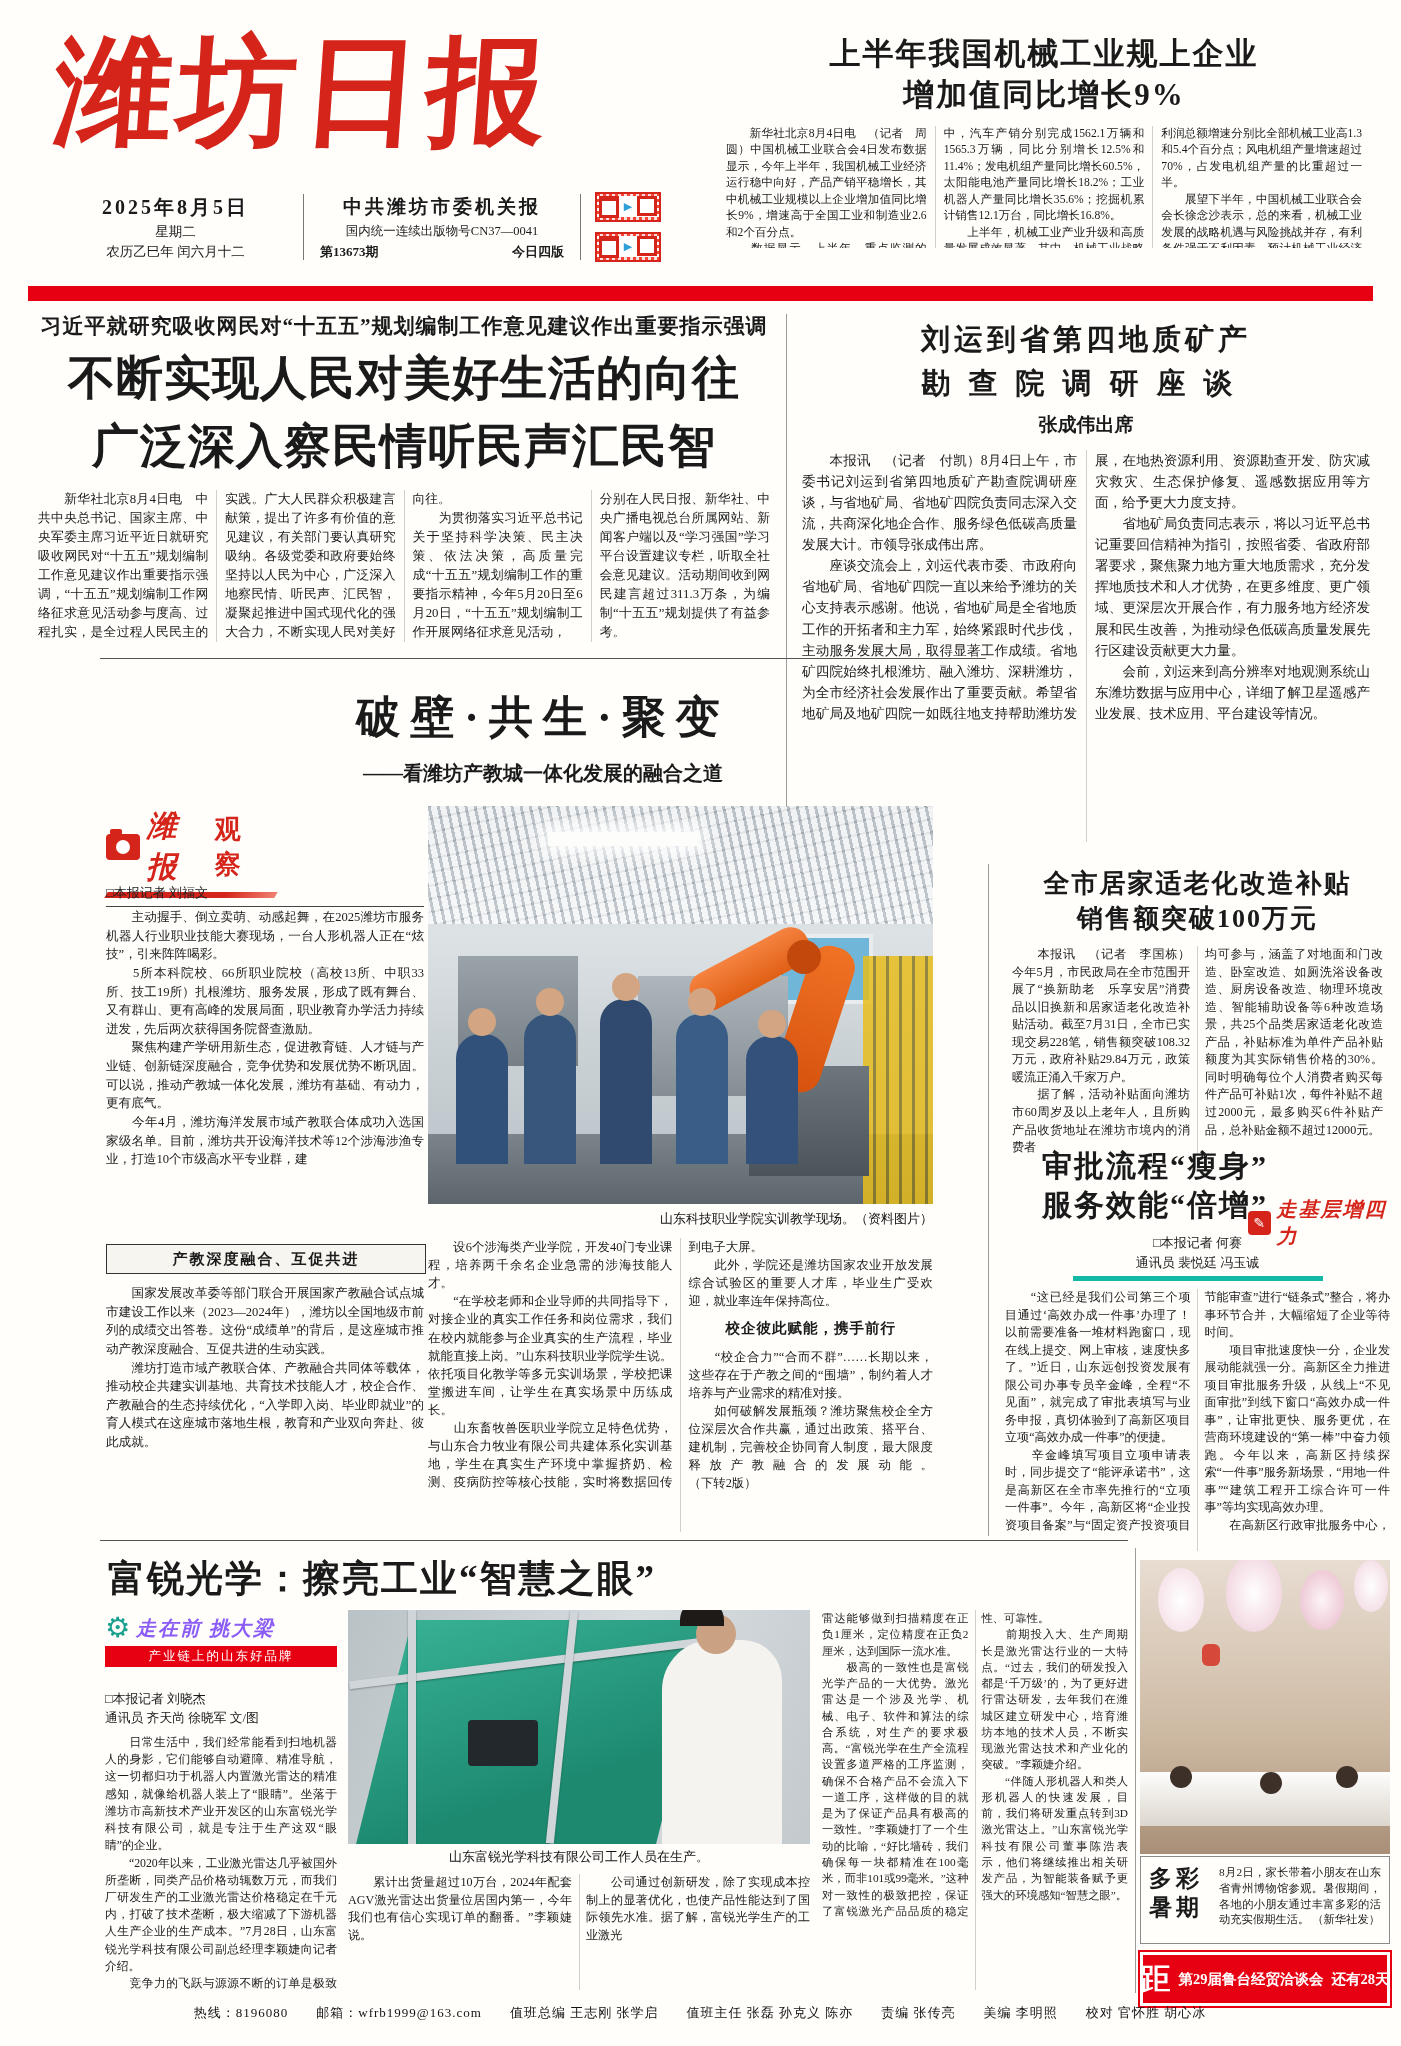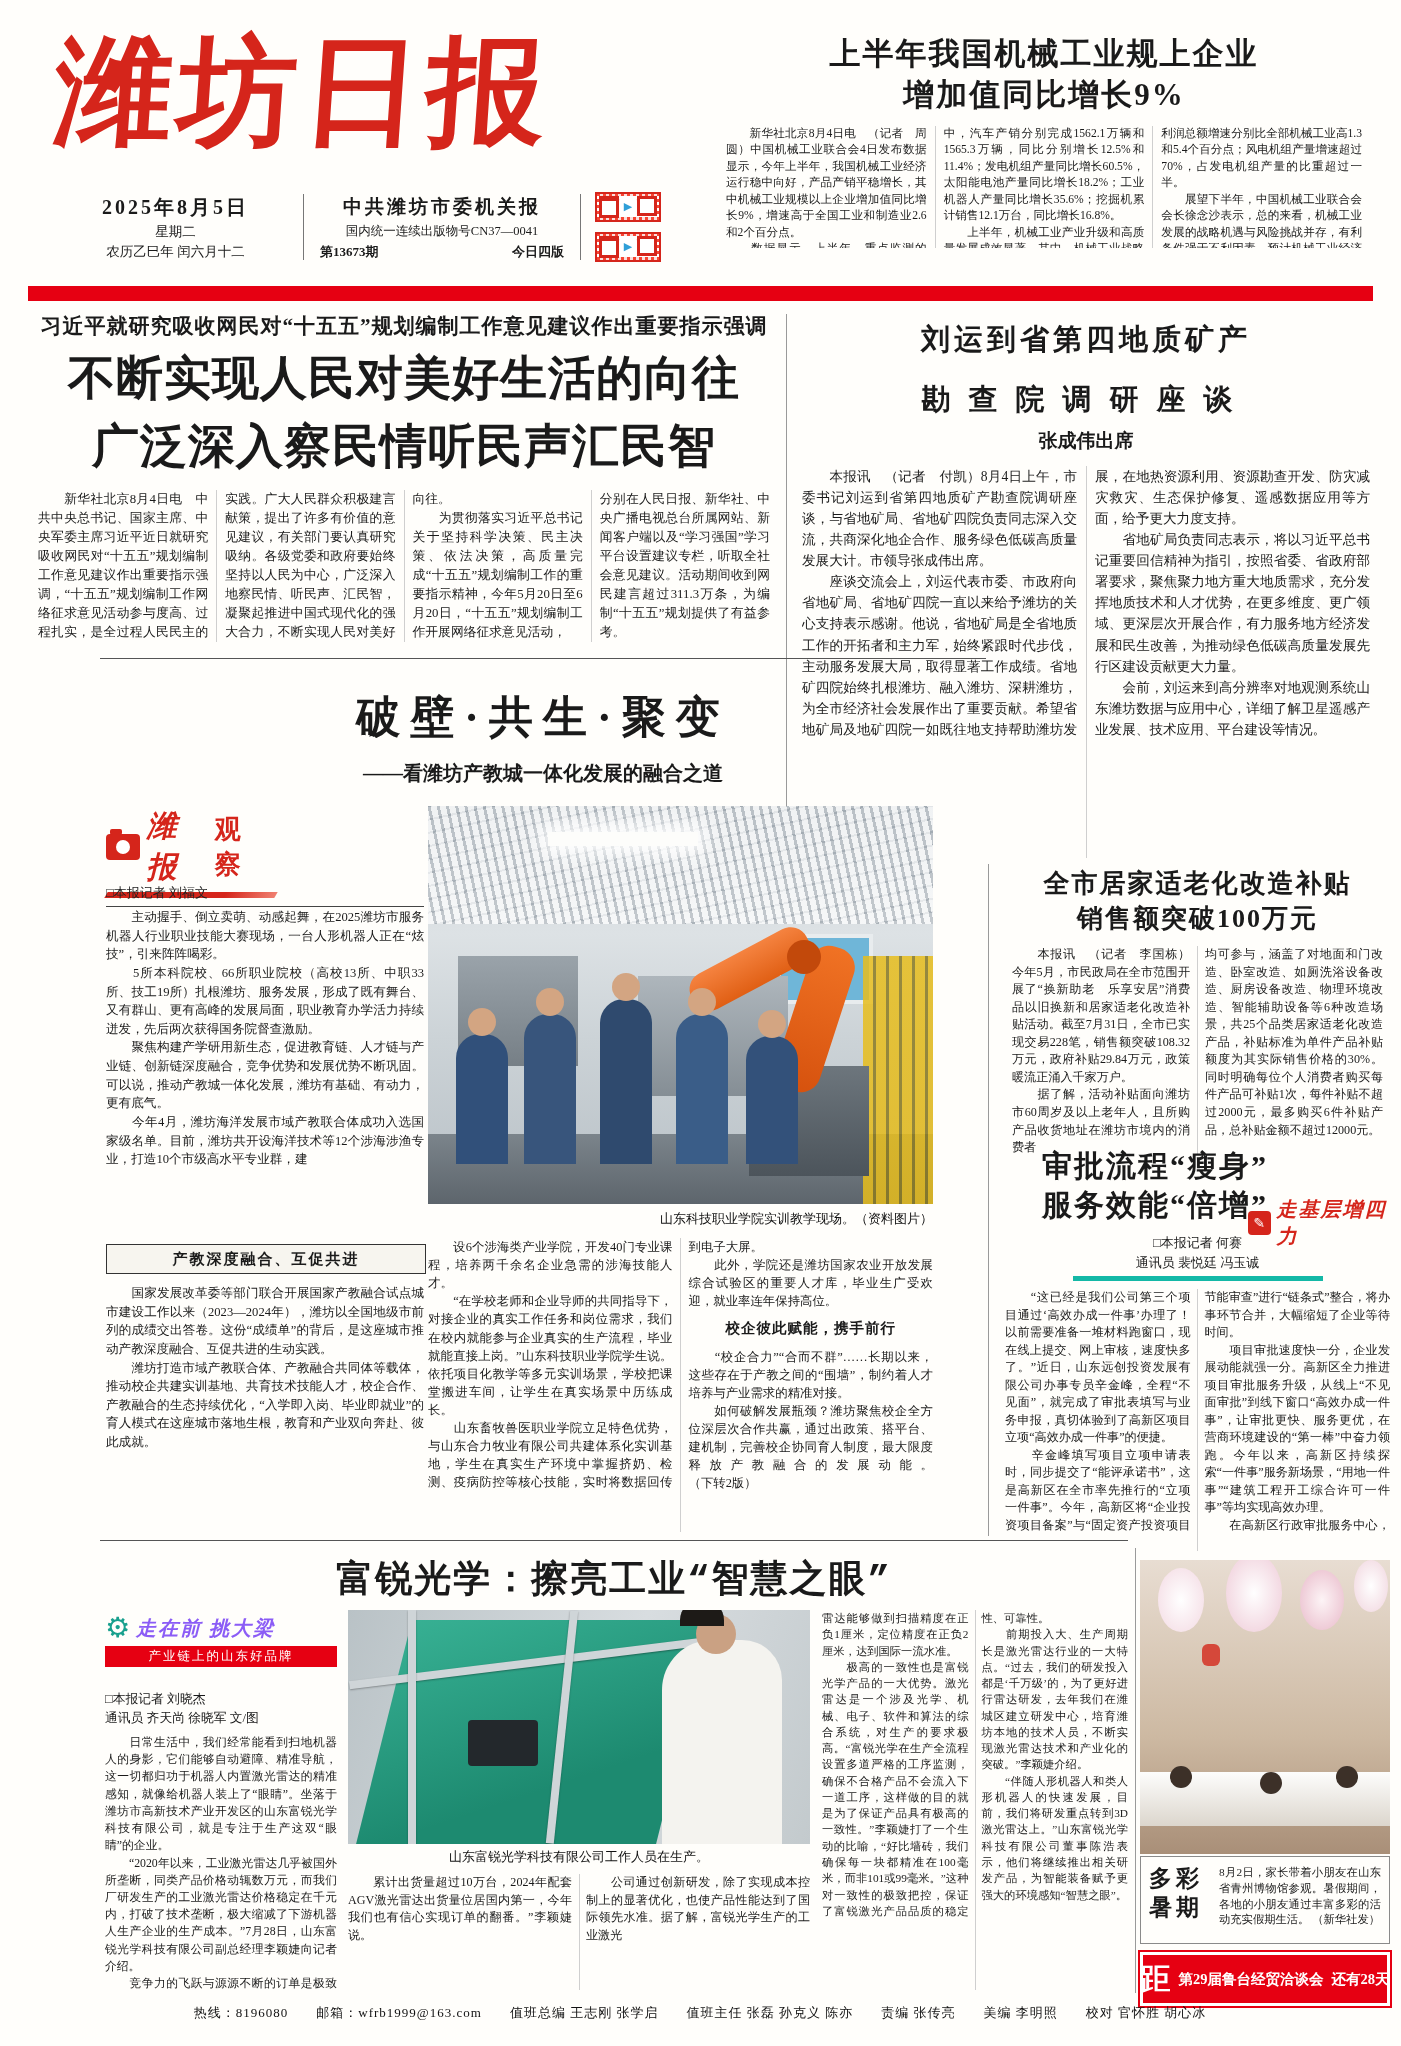--- a/index.html
+++ b/index.html
@@ -44,21 +44,21 @@
   .xi-body{display:flex;margin-top:14px;height:152px;overflow:hidden;}
   .xi-col{flex:1;padding:0 8px;font-size:12.8px;line-height:1.48;text-align:justify;border-right:1px solid #cfcfcf;}
   .xi-col:last-child{border-right:none;}
   .vd{width:1px;background:#9a9a9a;}
   .vd1{left:786px;top:314px;height:540px;}
   .vd2{left:988px;top:864px;height:672px;}
   .vd3{left:1135px;top:1548px;height:445px;}
   
   .liuyun{left:802px;top:320px;width:568px;}
   .ly-t1{font-size:29px;font-weight:900;text-align:center;letter-spacing:4px;}
-  .ly-t2{font-size:29px;font-weight:900;text-align:center;letter-spacing:18px;margin-top:20px;}
+  .ly-t2{font-size:29px;font-weight:900;text-align:center;letter-spacing:18px;margin-top:4px;}
   .ly-sub{font-size:19px;text-align:center;margin-top:8px;font-weight:600;}
   .ly-body{margin-top:12px;column-count:2;column-gap:18px;column-rule:1px solid #cfcfcf;
            font-size:13.6px;line-height:1.55;text-align:justify;height:392px;overflow:hidden;}
   
   .hr{height:1px;background:#555;}
   .hr1{left:100px;top:658px;width:886px;}
   .hr2{left:100px;top:1540px;width:1028px;}
   .pb-title{left:100px;top:688px;width:886px;font-size:44px;font-weight:900;text-align:center;letter-spacing:10px;}
   .pb-sub{left:100px;top:760px;width:886px;font-size:20px;font-weight:600;text-align:center;}
   .wbgc{left:106px;top:806px;width:170px;height:66px;}
@@ -141,21 +141,21 @@
   .dc-box{left:1140px;top:1856px;width:250px;height:88px;border:1px solid #8a8a8a;display:flex;gap:16px;padding:8px;box-sizing:border-box;}
   .dc-title{font-size:23px;font-weight:900;line-height:1.25;letter-spacing:4px;white-space:nowrap;}
   .dc-cap{font-size:11.3px;line-height:1.4;text-align:justify;}
   
   .countdown{left:1140px;top:1952px;width:250px;height:54px;background:#e60012;box-shadow:inset 0 0 0 3px #fff,0 0 0 2px #e60012;
              display:flex;align-items:center;justify-content:center;gap:8px;color:#fff;box-sizing:border-box;}
   .cd-ju{font-size:30px;font-weight:900;}
   .cd-ev{font-size:14.5px;font-weight:800;}
   .cd-re{font-size:14.5px;font-weight:800;}
   
-  .fr-title{left:100px;top:1554px;width:1028px;font-size:37px;font-weight:900;text-align:center;letter-spacing:2px;font-family:Liberation Mono, monospace;}
+  .fr-title{left:108px;top:1554px;width:1028px;font-size:37px;font-weight:900;text-align:left;letter-spacing:2px;}
   .fr-badge{left:105px;top:1614px;width:232px;}
   .fr-badge .row{display:flex;align-items:center;gap:6px;}
   .gear{font-family:"DejaVu Sans",sans-serif;font-size:28px;color:#19a08e;line-height:1;}
   .fr-b1{font-size:20px;font-weight:900;font-style:italic;color:#8b5cf6;letter-spacing:2px;white-space:nowrap;text-align:right;}
   .fr-b2{margin-top:4px;height:21px;background:#e60012;color:#fff;font-size:12.5px;text-align:center;line-height:21px;letter-spacing:2px;}
   .fr-byl{left:105px;top:1690px;width:232px;text-align:left;font-size:12.8px;line-height:1.5;}
   .fr-col1{left:105px;top:1734px;width:232px;height:256px;font-size:11.8px;line-height:1.46;text-align:justify;overflow:hidden;}
   .ph2{left:348px;top:1610px;width:462px;height:234px;overflow:hidden;background:linear-gradient(110deg,#b9c2c6,#d8dde0 55%,#c3cacd);}
   .ph2 .panel{position:absolute;left:36px;top:10px;width:300px;height:224px;transform:skewX(-14deg);
        background:linear-gradient(160deg,#37b093,#1d8a70 70%);}

